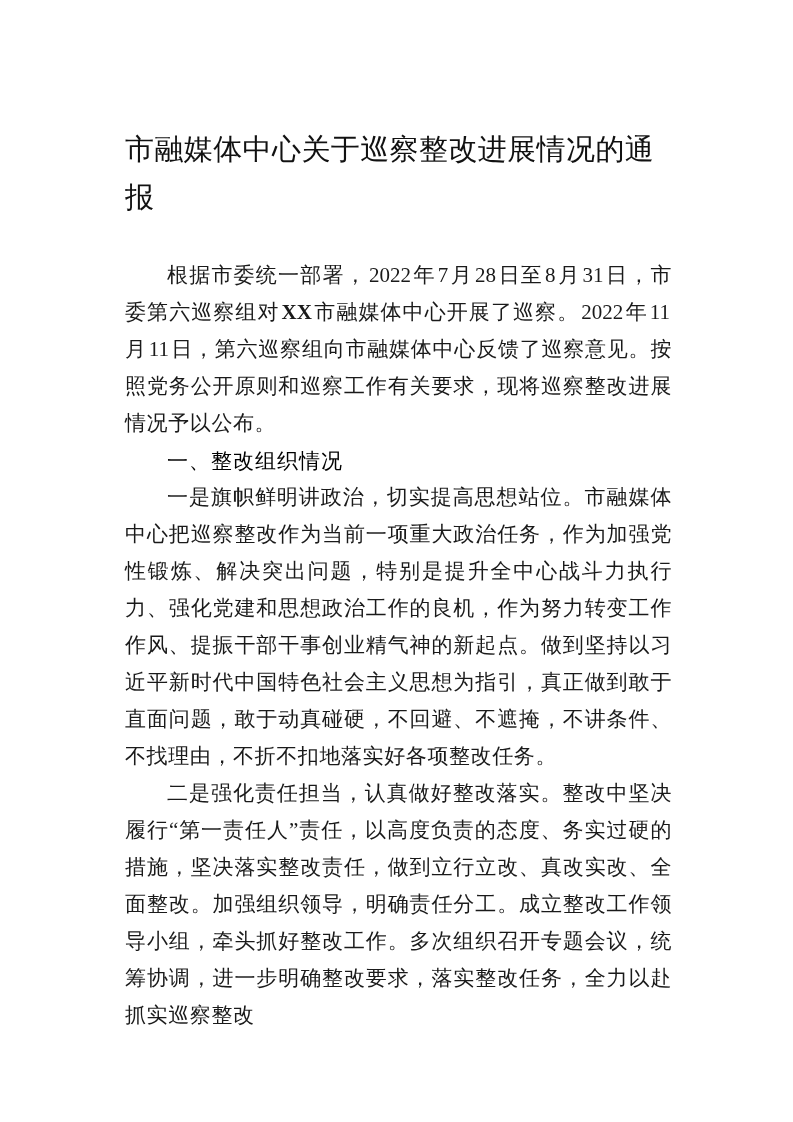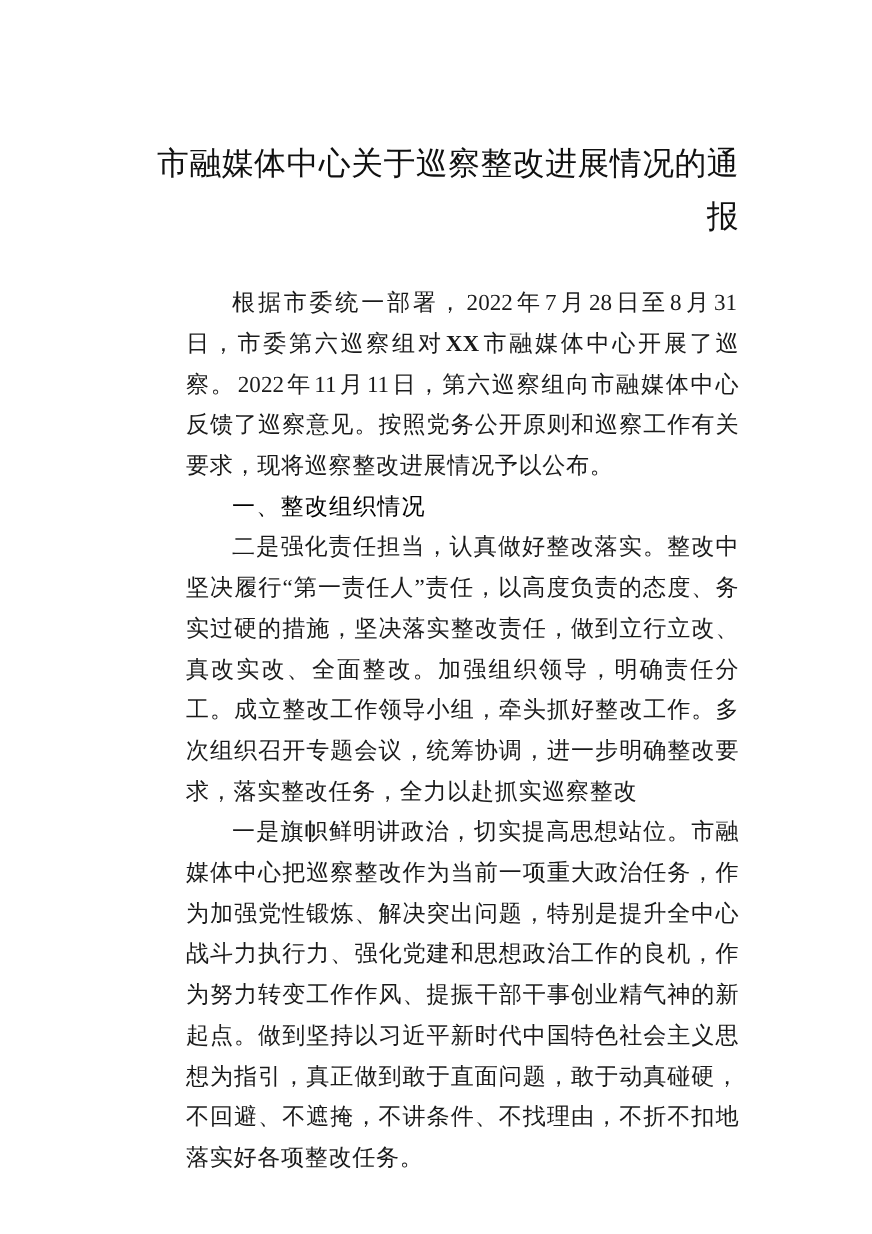--- a/index.html
+++ b/index.html
@@ -27,31 +27,30 @@
     position: absolute;
     left: 125px;
     top: 0;
     width: 547px;
   }
 
   .doc-title {
     font-family: "Liberation Serif", "DejaVu Serif", serif;
     font-size: 29px;
     line-height: 48px;
-    text-align: right;
+    text-align: left;
     letter-spacing: 0.4px;
     margin: 0;
     padding-top: 125px;
     font-weight: 400;
     color: #111111;
   }
 
   .body-block {
     padding-top: 36px;
-    margin-left: 44px;
   }
 
   p.para {
     margin: 0;
     font-family: "Liberation Serif", "DejaVu Serif", serif;
     font-size: 21px;
     line-height: 37px;
     text-align: justify;
     text-align-last: left;
     text-indent: 2em;
@@ -101,19 +100,19 @@
       <span>市融媒体中心关于巡察整改进展情况的通</span><br>
       <span>报</span>
     </h1>
 
     <div class="body-block">
 
       <p class="para" id="intro-para">根据市委统一部署，<span class="lat">2022</span>年<span class="lat">7</span>月<span class="lat">28</span>日至<span class="lat">8</span>月<span class="lat">31</span>日，市委第六巡察组对<span class="lat-bold">XX</span>市融媒体中心开展了巡察。<span class="lat">2022</span>年<span class="lat">11</span>月<span class="lat">11</span>日，第六巡察组向市融媒体中心反馈了巡察意见。按照党务公开原则和巡察工作有关要求，现将巡察整改进展情况予以公布。</p>
 
       <h2 class="section-heading">一、整改组织情况</h2>
 
+      <p class="para">一是旗帜鲜明讲政治，切实提高思想站位。市融媒体中心把巡察整改作为当前一项重大政治任务，作为加强党性锻炼、解决突出问题，特别是提升全中心战斗力执行力、强化党建和思想政治工作的良机，作为努力转变工作作风、提振干部干事创业精气神的新起点。做到坚持以习近平新时代中国特色社会主义思想为指引，真正做到敢于直面问题，敢于动真碰硬，不回避、不遮掩，不讲条件、不找理由，不折不扣地落实好各项整改任务。</p>
+
       <p class="para">二是强化责任担当，认真做好整改落实。整改中坚决履行“第一责任人”责任，以高度负责的态度、务实过硬的措施，坚决落实整改责任，做到立行立改、真改实改、全面整改。加强组织领导，明确责任分工。成立整改工作领导小组，牵头抓好整改工作。多次组织召开专题会议，统筹协调，进一步明确整改要求，落实整改任务，全力以赴抓实巡察整改</p>
-
-      <p class="para">一是旗帜鲜明讲政治，切实提高思想站位。市融媒体中心把巡察整改作为当前一项重大政治任务，作为加强党性锻炼、解决突出问题，特别是提升全中心战斗力执行力、强化党建和思想政治工作的良机，作为努力转变工作作风、提振干部干事创业精气神的新起点。做到坚持以习近平新时代中国特色社会主义思想为指引，真正做到敢于直面问题，敢于动真碰硬，不回避、不遮掩，不讲条件、不找理由，不折不扣地落实好各项整改任务。</p>
 
     </div>
   </div>
 </div>
 
 </body></html>

